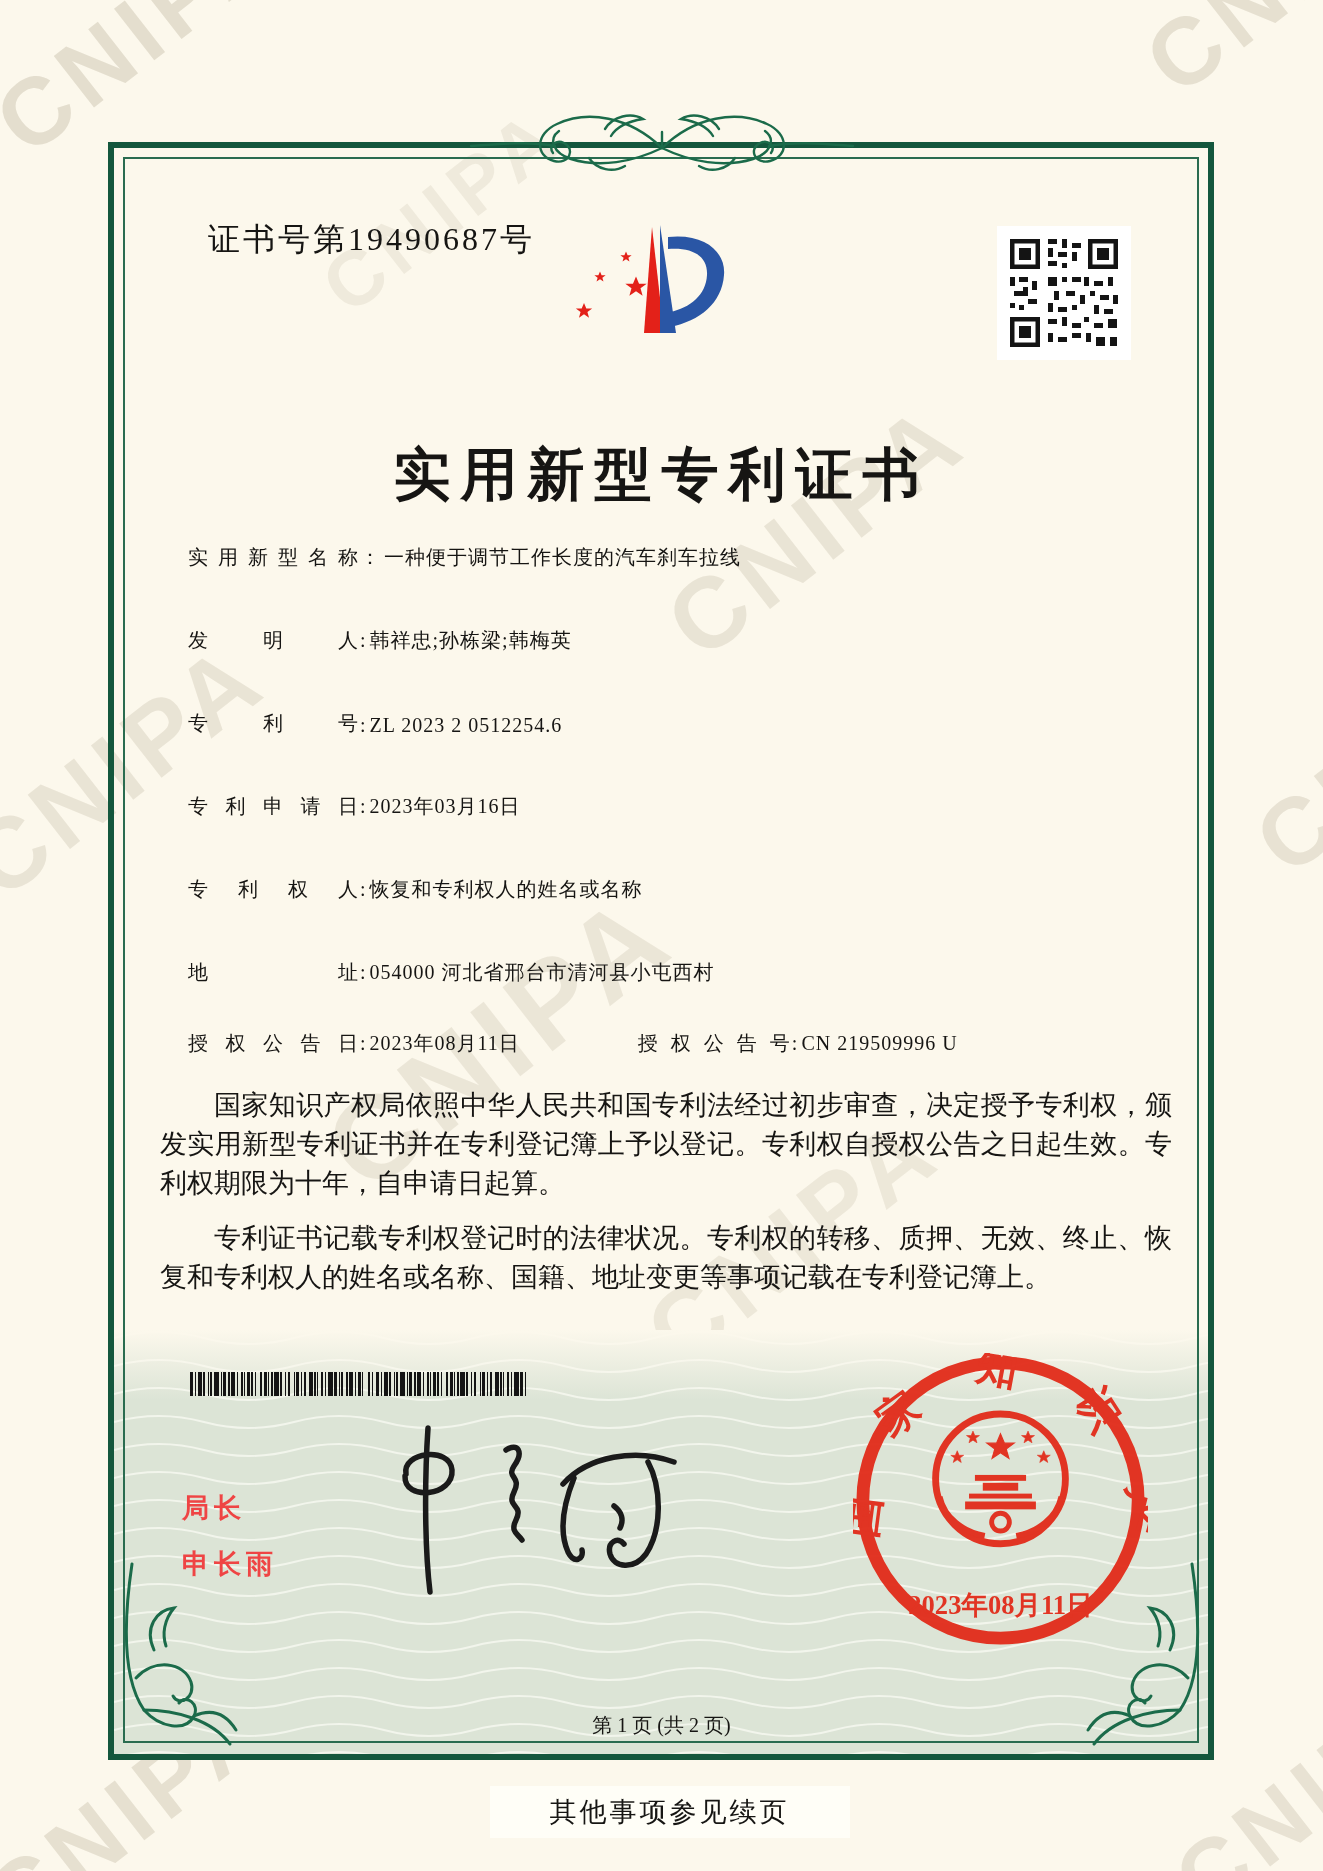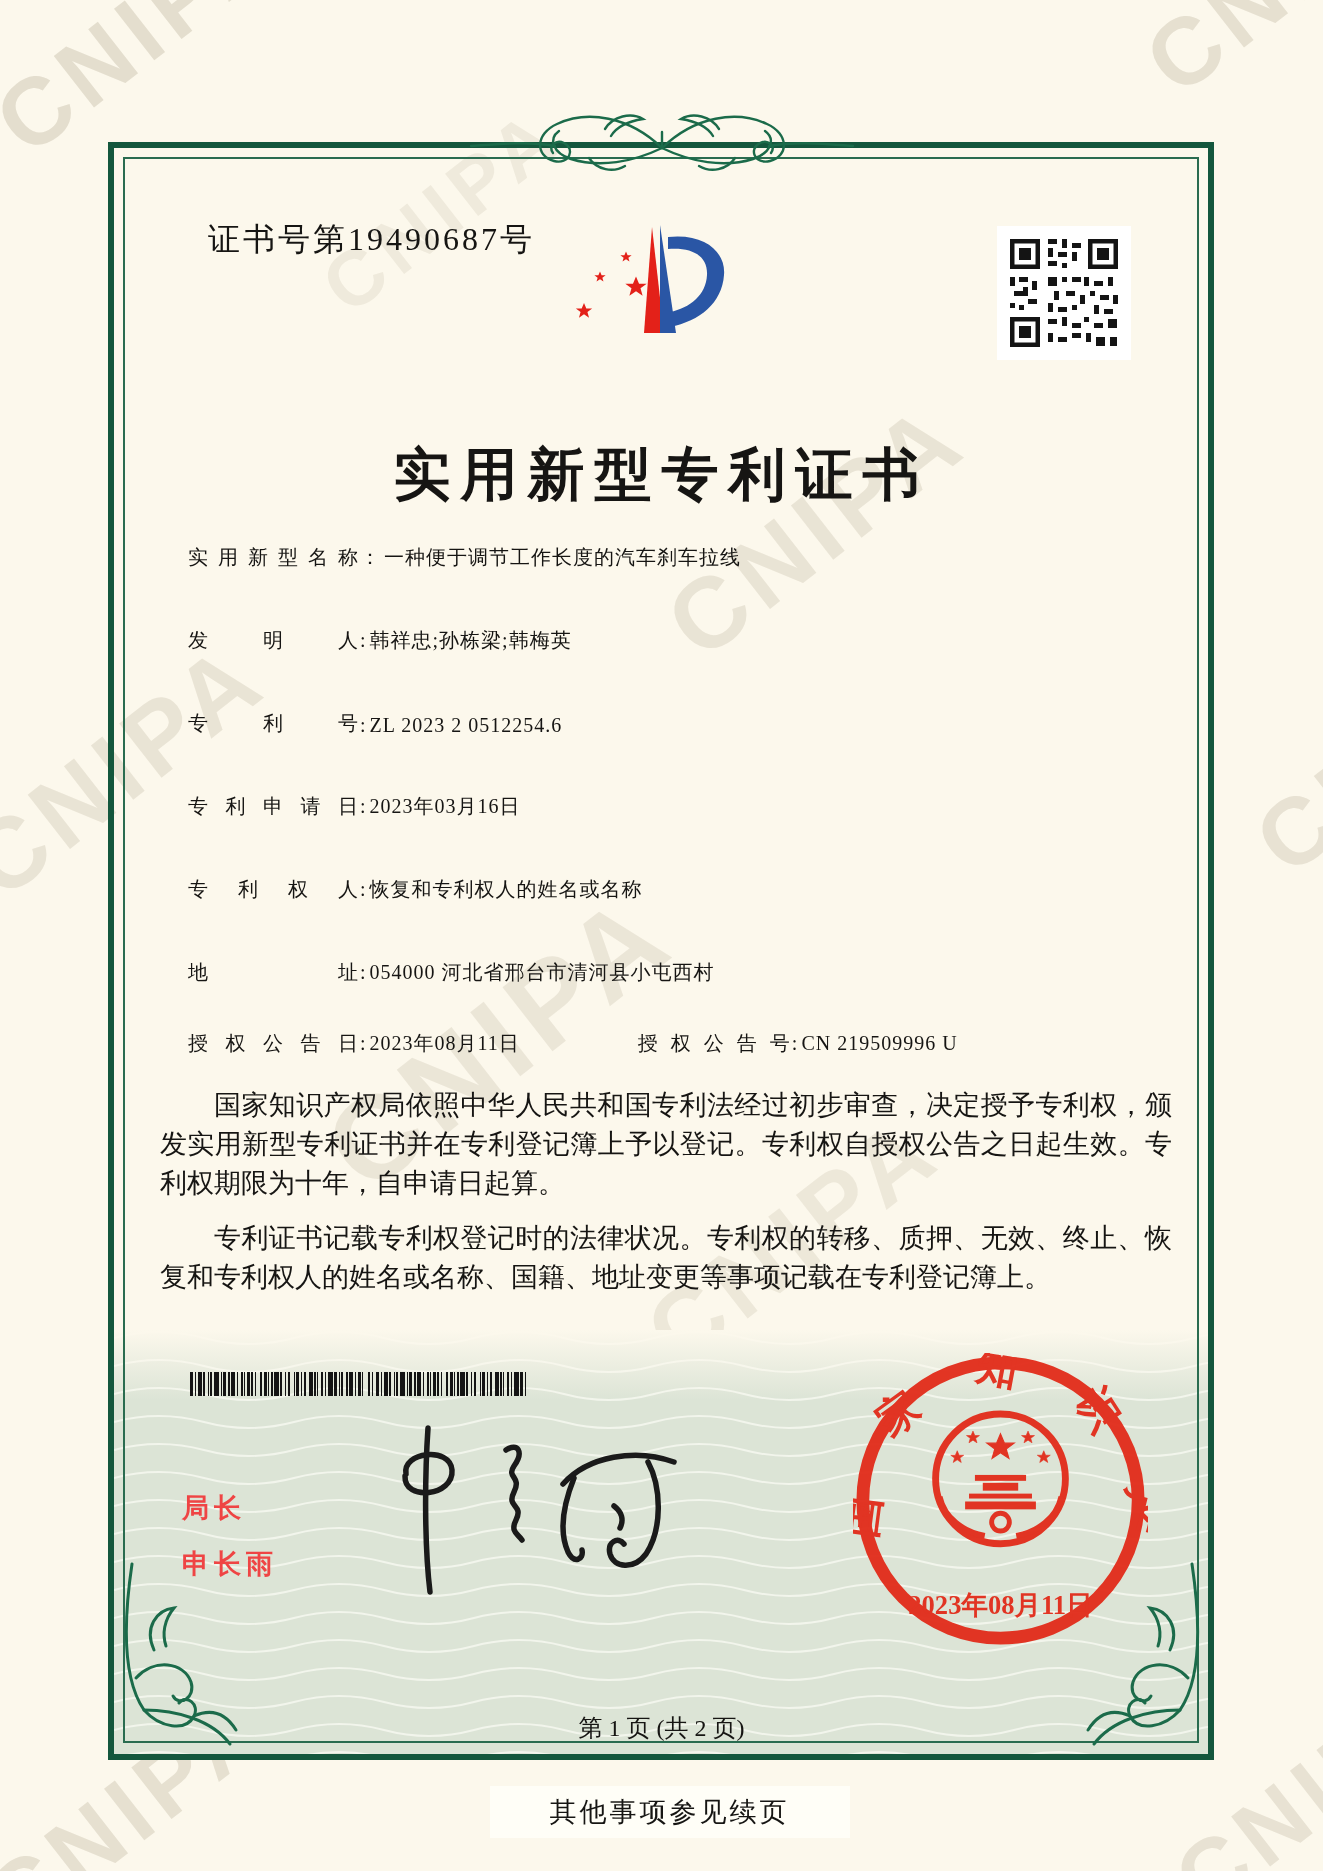--- a/index.html
+++ b/index.html
@@ -39,21 +39,21 @@
   .fvalue{letter-spacing:1px;}
   .paras{position:absolute;left:160px;top:1086px;width:1012px;z-index:2;
     font-size:27px;line-height:39px;text-align:justify;}
   .paras p{margin:0 0 16px 0;text-indent:2em;}
   .officer{
     position:absolute;left:182px;z-index:3;
     font-family:"Liberation Sans","DejaVu Sans",sans-serif;
     font-weight:bold;font-size:27px;letter-spacing:5px;color:#ef4444;
   }
   .footer-page{position:absolute;left:0;top:1712px;width:1323px;text-align:center;
-    font-size:24px;z-index:2;}
+    font-size:20px;z-index:2;}
   .note-strip{
     position:absolute;left:8px;top:1786px;width:1323px;text-align:center;z-index:2;
   }
   .note-box{
     display:inline-block;background:#fffef7;padding:8px 60px;
     font-size:27px;letter-spacing:3px;
   }
   .guilloche{position:absolute;left:114px;top:1330px;z-index:1;}
   .flourish{position:absolute;z-index:2;}
   .seal{position:absolute;left:853px;top:1353px;z-index:5;opacity:.94;}

